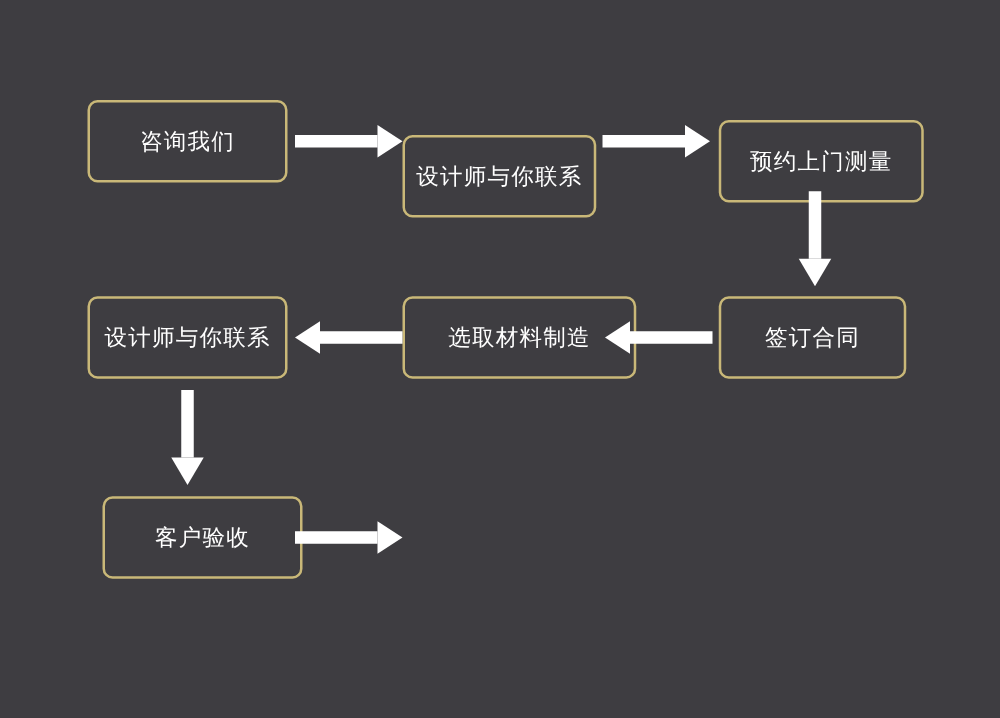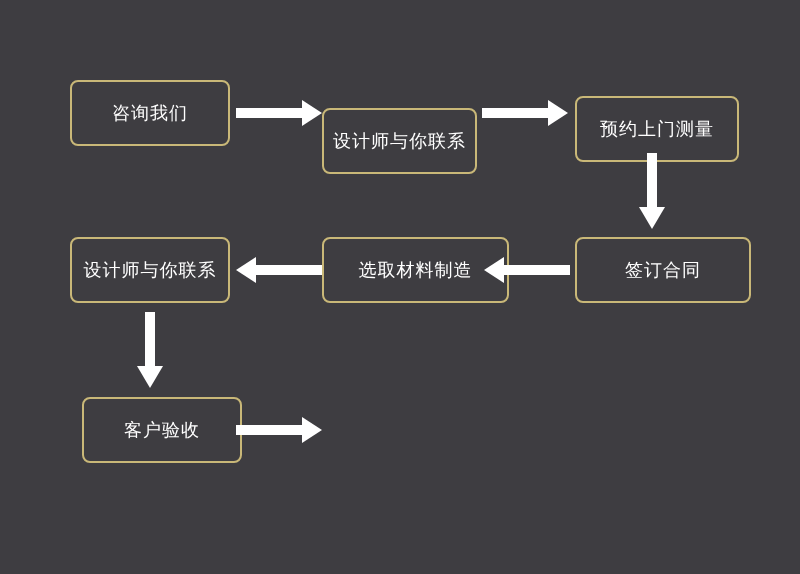--- a/index.html
+++ b/index.html
@@ -30,21 +30,21 @@
     color: var(--text);
     font-size: 18px;
     letter-spacing: 1px;
     background: transparent;
     font-family: Liberation Serif, serif;
   }
   
   .n1 { left: 70px;  top: 80px;  width: 160px; }
   .n2 { left: 322px; top: 76px;  width: 155px; margin-top: 32px; }
   .n3 { left: 575px; top: 96px;  width: 164px; }
-  .n4 { left: 575px; top: 237px; width: 176px; }
+  .n4 { left: 575px; top: 237px; width: 150px; }
   .n5 { left: 322px; top: 237px; width: 187px; }
   .n6 { left: 70px;  top: 237px; width: 160px; }
   .n7 { left: 82px;  top: 397px; width: 160px; }
   .n8 { left: 322px; top: 397px; width: 155px; }
 
   
   .arrow { position: absolute; }
   .arrow .shaft { position: absolute; background: var(--arrow); }
   .arrow .head  { position: absolute; width: 0; height: 0; }
 

